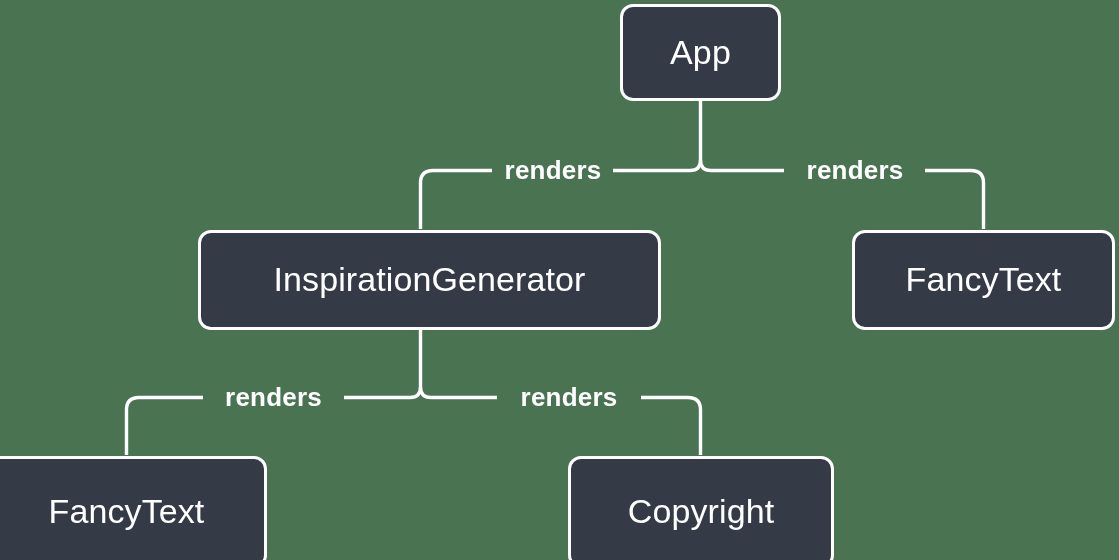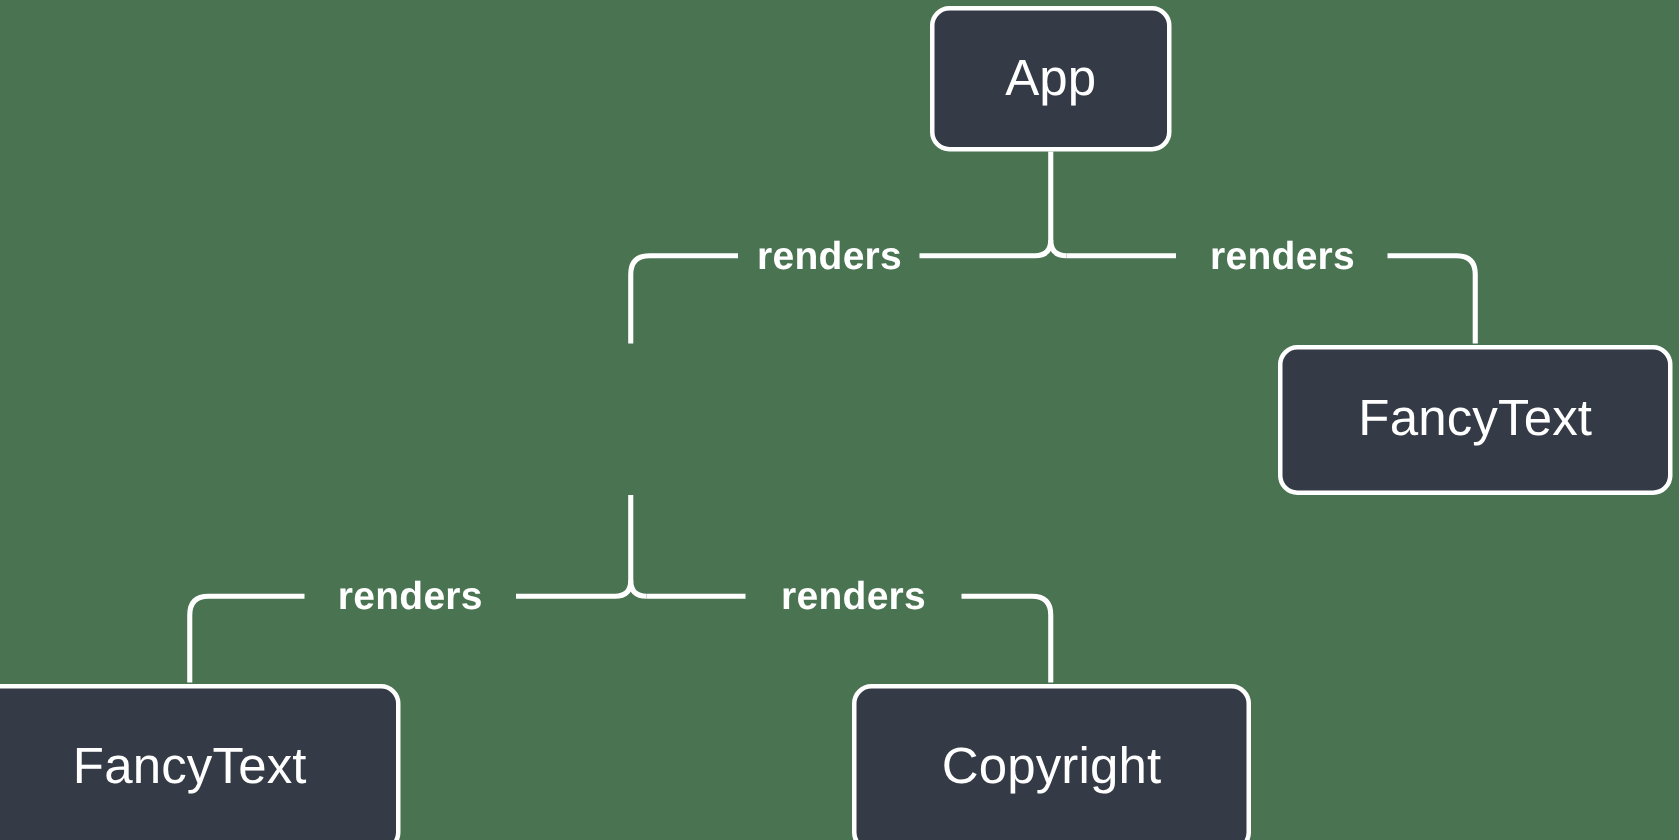--- a/index.html
+++ b/index.html
@@ -95,20 +95,23 @@
     <path d="M 203 397.5 L 139 397.5 Q 126.5 397.5 126.5 410 L 126.5 455"></path>
 
     <path d="M 431 397.5 L 497 397.5"></path>
     <path d="M 641 397.5 L 688 397.5 Q 700.5 397.5 700.5 410 L 700.5 455"></path>
   </svg>
 
   <div class="node" id="node-app">
     <span class="node-label">App</span>
   </div>
 
+  <div class="node" id="node-inspiration">
+    <span class="node-label">InspirationGenerator</span>
+  </div>
 
   <div class="node" id="node-fancytext-r">
     <span class="node-label">FancyText</span>
   </div>
 
   <div class="node" id="node-fancytext-b">
     <span class="node-label">FancyText</span>
   </div>
 
   <div class="node" id="node-copyright">

